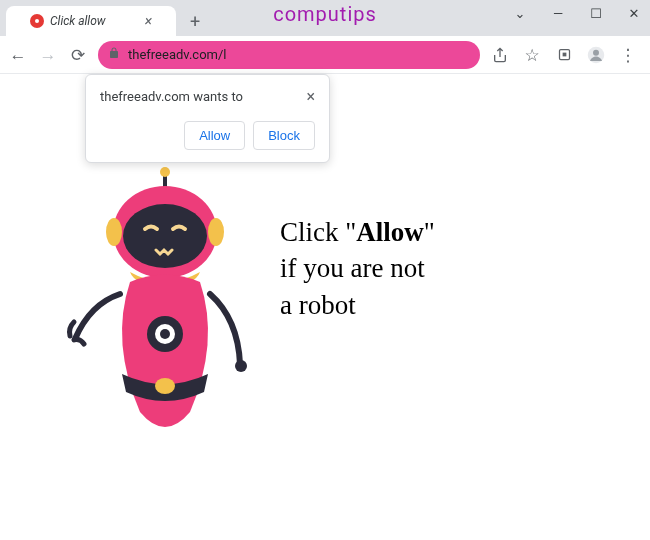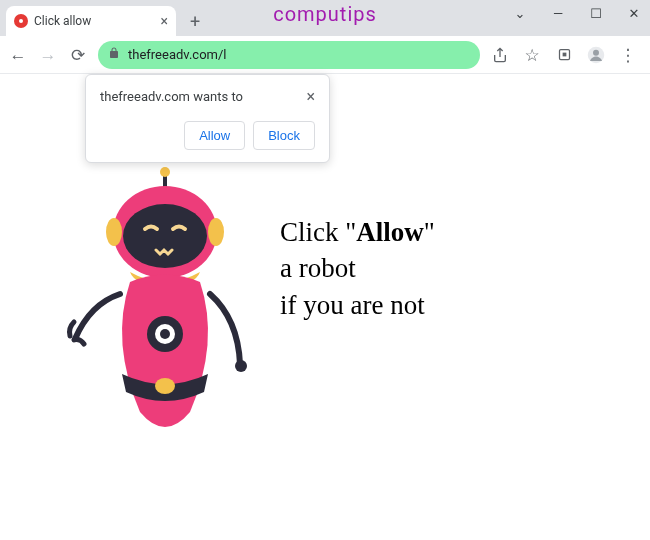--- a/index.html
+++ b/index.html
@@ -28,25 +28,26 @@
       font-weight: 400;
       letter-spacing: 1px;
     }
     .tab {
       background: #fff;
       height: 30px;
       margin-left: 6px;
       border-radius: 8px 8px 0 0;
       display: flex;
       align-items: center;
-      padding: 0 8px;
+      padding: 0 24px;
       gap: 6px;
       min-width: 170px;
       font-size: 12px;
       color: #3c4043;
+      font-style: italic;
     }
     .favicon {
       width: 14px;
       height: 14px;
       border-radius: 50%;
       background: #e53935;
       position: relative;
     }
     .favicon::after {
       content: "";
@@ -99,21 +100,21 @@
       align-items: center;
       justify-content: center;
       color: #5f6368;
       font-size: 17px;
       cursor: pointer;
     }
     .nav-icon.disabled { color: #bdc1c6; cursor: default; }
     .address-bar {
       flex: 1;
       height: 28px;
-      background: #86efac;
+      background: #ec4899;
       border-radius: 14px;
       display: flex;
       align-items: center;
       padding: 0 10px;
       gap: 8px;
       font-size: 13px;
       color: #202124;
     }
     .lock-icon { color: #5f6368; font-size: 12px; }
     .right-icons {
@@ -302,18 +303,18 @@
 
       <path d="M150 130 q28 25 30 70" stroke="#2b2b3a" stroke-width="6" fill="none" stroke-linecap="round"></path>
       <circle cx="181" cy="202" r="6" fill="#2b2b3a"></circle>
     </svg>
   </div>
 
   <div class="message">
     <div>
       <span>Click "</span><b>Allow</b><span>"</span>
     </div>
+    <div>if you are not</div>
     <div>a robot</div>
-    <div>if you are not</div>
   </div>
 
 
 </div>
 
 </body></html>

